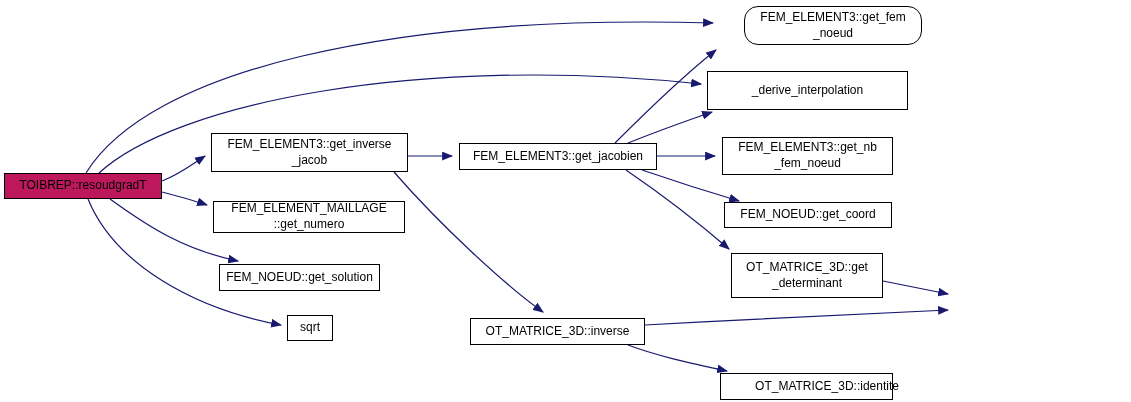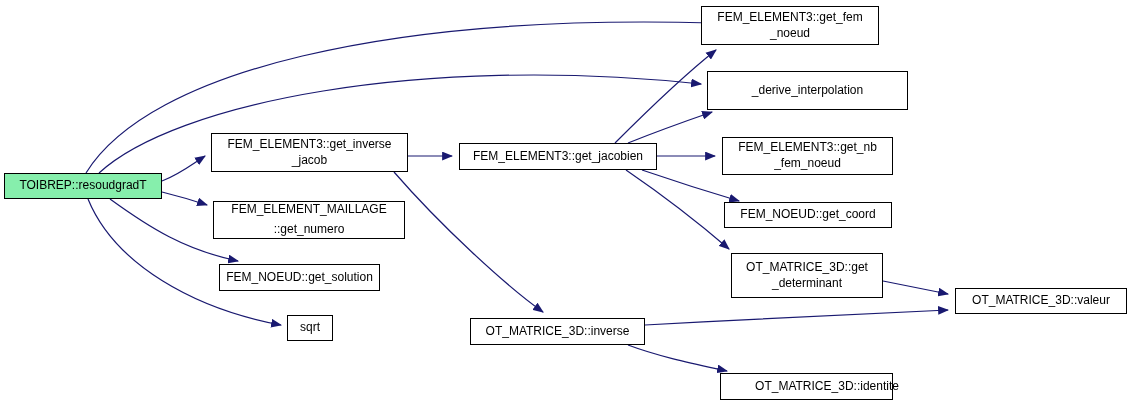--- a/index.html
+++ b/index.html
@@ -16,21 +16,21 @@
     box-sizing:border-box;
     display:flex;flex-direction:column;
     align-items:center;justify-content:center;
     background:#ffffff;
     border:1px solid #000000;
     color:#000000;
     font-size:12px;line-height:1.3;
     text-align:center;white-space:nowrap;
     cursor:pointer;
   }
-  .node.root{background:#86efac;cursor:default;}
+  .node.root{background:#be185d;cursor:default;}
   .node.plain{cursor:default;}
   .edge{fill:none;stroke:#191970;stroke-width:1.2;}
 </style>
 </head>
 <body>
 
 <div id="canvas">
 
   <svg id="edge-layer" width="1131" height="402">
     <defs>
@@ -58,42 +58,42 @@
 
   <div class="node root" style="left:4px;top:173px;width:158px;height:26px;">
     <span>TOIBREP::resoudgradT</span>
   </div>
 
   <div class="node" style="left:211px;top:133px;width:197px;height:39px;">
     <span>FEM_ELEMENT3::get_inverse</span>
     <span>_jacob</span>
   </div>
 
-  <div class="node" style="left:213px;top:201px;width:192px;height:38px;justify-content:space-between;">
+  <div class="node" style="left:213px;top:201px;width:192px;height:32px;">
     <span>FEM_ELEMENT_MAILLAGE</span>
     <span>::get_numero</span>
   </div>
 
   <div class="node" style="left:219px;top:264px;width:161px;height:27px;">
     <span>FEM_NOEUD::get_solution</span>
   </div>
 
   <div class="node plain" style="left:287px;top:315px;width:46px;height:26px;">
     <span>sqrt</span>
   </div>
 
   <div class="node" style="left:459px;top:143px;width:198px;height:27px;">
     <span>FEM_ELEMENT3::get_jacobien</span>
   </div>
 
   <div class="node" style="left:470px;top:318px;width:175px;height:27px;">
     <span>OT_MATRICE_3D::inverse</span>
   </div>
 
-  <div class="node" style="left:701px;top:6px;width:178px;height:39px;">
+  <div class="node" style="left:744px;top:6px;width:178px;height:39px;border-radius:14px;">
     <span>FEM_ELEMENT3::get_fem</span>
     <span>_noeud</span>
   </div>
 
   <div class="node" style="left:707px;top:71px;width:201px;height:39px;">
     <span>_derive_interpolation</span>
   </div>
 
   <div class="node" style="left:722px;top:137px;width:171px;height:38px;">
     <span>FEM_ELEMENT3::get_nb</span>
@@ -102,21 +102,18 @@
 
   <div class="node" style="left:724px;top:202px;width:168px;height:26px;">
     <span>FEM_NOEUD::get_coord</span>
   </div>
 
   <div class="node" style="left:731px;top:253px;width:152px;height:45px;">
     <span>OT_MATRICE_3D::get</span>
     <span>_determinant</span>
   </div>
 
-  <div class="node" style="left:955px;top:288px;width:172px;height:26px;">
-    <span>OT_MATRICE_3D::valeur</span>
-  </div>
 
   <div class="node" style="left:720px;top:373px;width:173px;height:27px;padding-left:41px;">
     <span>OT_MATRICE_3D::identite</span>
   </div>
 
 </div>
 
 </body></html>

